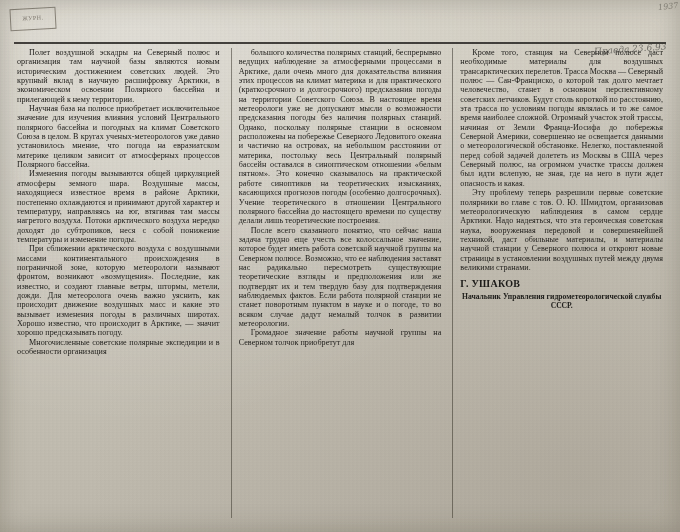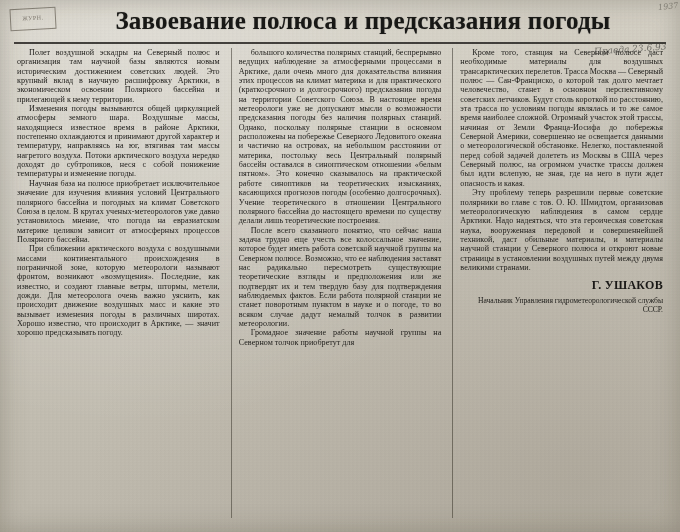--- a/index.html
+++ b/index.html
@@ -104,32 +104,32 @@
     letter-spacing: 0.05px;
     hyphens: auto;
     -webkit-hyphens: auto;
     word-spacing: -0.2px;
   }
   p.first {
     text-indent: 12px;
   }
   .sig {
     margin-top: 6px;
-    text-align: right;
+    text-align: left;
     font-weight: bold;
-    font-size: 12px;
+    font-size: 10px;
     color: #1d1c1a;
     letter-spacing: 0.3px;
   }
   .sig-title {
     margin-top: 3px;
-    text-align: right;
+    text-align: center;
     font-size: 7.6px;
     line-height: 9px;
-    font-weight: normal;
+    font-weight: bold;
     color: #23221f;
   }
   .handwrite {
     position: absolute;
     right: 4px;
     top: -4px;
     font-family: "DejaVu Serif", serif;
     font-style: italic;
     font-size: 9px;
     color: #3b3a36;
@@ -156,31 +156,31 @@
     box-shadow: inset 0 0 26px rgba(90,82,68,0.35);
   }
 </style>
 </head>
 <body>
 
 <div class="page">
 
   <div class="masthead">
     <div class="stamp">ЖУРН.</div>
-    <div class="headline">Завоевание полюса и предсказания погоды</div>
     <div class="rule"></div>
   </div>
 
   <div class="columns">
 
     <div class="col">
       <p class="first">Полет воздушной эскадры на Северный полюс и организация там научной базы являются новым историческим достижением советских людей. Это крупный вклад в научную расшифровку Арктики, в экономическом освоении Полярного бассейна и прилегающей к нему территории.</p>
+      <p>Научная база на полюсе приобретает исключительное значение для изучения влияния условий Центрального полярного бассейна и погодных на климат Советского Союза в целом. В кругах ученых-метеорологов уже давно установилось мнение, что погода на евразиатском материке целиком зависит от атмосферных процессов Полярного бассейна.</p>
       <p>Изменения погоды вызываются общей циркуляцией атмосферы земного шара. Воздушные массы, находящиеся известное время в районе Арктики, постепенно охлаждаются и принимают другой характер и температуру, направляясь на юг, втягивая там массы нагретого воздуха. Потоки арктического воздуха нередко доходят до субтропиков, неся с собой понижение температуры и изменение погоды.</p>
-      <p>Научная база на полюсе приобретает исключительное значение для изучения влияния условий Центрального полярного бассейна и погодных на климат Советского Союза в целом. В кругах ученых-метеорологов уже давно установилось мнение, что погода на евразиатском материке целиком зависит от атмосферных процессов Полярного бассейна.</p>
       <p>При сближении арктического воздуха с воздушными массами континентального происхождения в пограничной зоне, которую метеорологи называют фронтом, возникают «возмущения». Последние, как известно, и создают главные ветры, штормы, метели, дожди. Для метеоролога очень важно уяснить, как происходит движение воздушных масс и какие это вызывает изменения погоды в различных широтах. Хорошо известно, что происходит в Арктике, — значит хорошо предсказывать погоду.</p>
+      <p>Многочисленные советские полярные экспедиции и в особенности организация</p>
     </div>
 
     <div class="col">
       <p class="first">большого количества полярных станций, беспрерывно ведущих наблюдение за атмосферными процессами в Арктике, дали очень много для доказательства влияния этих процессов на климат материка и для практического (краткосрочного и долгосрочного) предсказания погоды на территории Советского Союза. В настоящее время метеорологи уже не допускают мысли о возможности предсказания погоды без наличия полярных станций. Однако, поскольку полярные станции в основном расположены на побережье Северного Ледовитого океана и частично на островах, на небольшом расстоянии от материка, постольку весь Центральный полярный бассейн оставался в синоптическом отношении «белым пятном». Это конечно сказывалось на практической работе синоптиков на теоретических изысканиях, касающихся прогнозов погоды (особенно долгосрочных). Учение теоретического в отношении Центрального полярного бассейна до настоящего времени по существу делали лишь теоретические построения.</p>
       <p>После всего сказанного понятно, что сейчас наша задача трудно еще учесть все колоссальное значение, которое будет иметь работа советской научной группы на Северном полюсе. Возможно, что ее наблюдения заставят нас радикально пересмотреть существующие теоретические взгляды и предположения или же подтвердят их и тем твердую базу для подтверждения наблюдаемых фактов. Если работа полярной станции не станет поворотным пунктом в науке и о погоде, то во всяком случае дадут немалый толчок в развитии метеорологии.</p>
       <p>Громадное значение работы научной группы на Северном толчок приобретут для</p>
     </div>
 
     <div class="col">
       <div class="handwrite">Правда 23.6.93</div>

